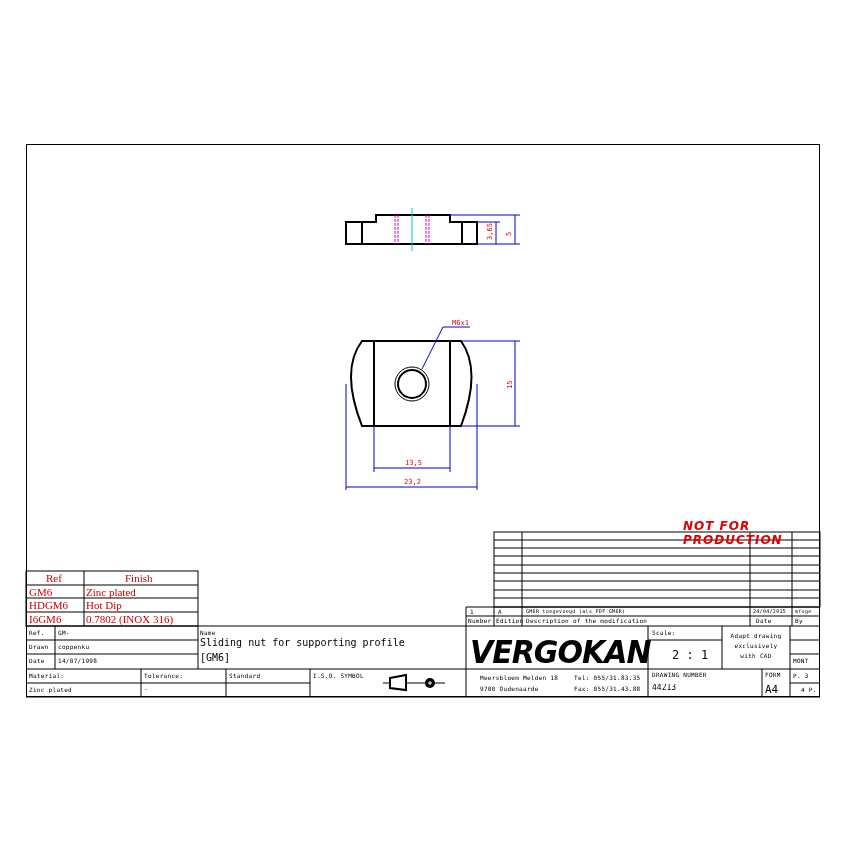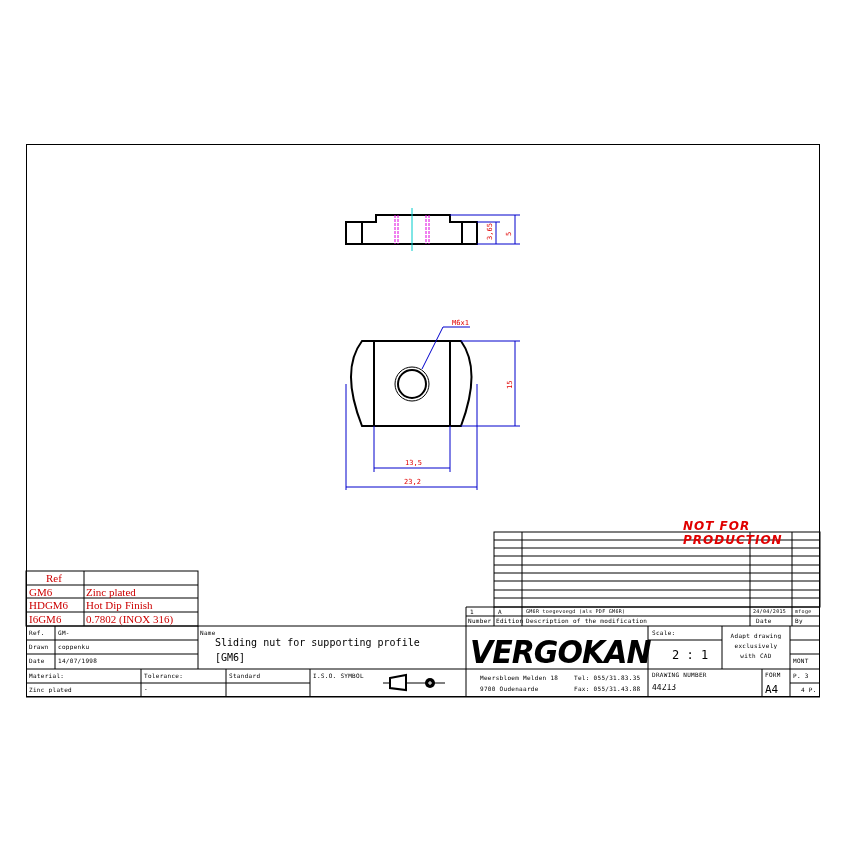--- a/index.html
+++ b/index.html
@@ -3,21 +3,21 @@
 <meta charset="utf-8">
 <style>
   html, body { margin:0; padding:0; background:#ffffff; }
   body { width:842px; height:842px; position:relative; overflow:hidden; font-family:"DejaVu Sans Mono", monospace; color:#000; }
   .frame { position:absolute; left:26px; top:144px; width:794px; height:553px; border:1px solid #000; box-sizing:border-box; }
   svg.drawing { position:absolute; left:0; top:0; }
   .cell { position:absolute; box-sizing:border-box; font-size:7px; line-height:1; white-space:nowrap; overflow:hidden; }
   .red { color:#cc0000; }
   .txt-s { font-size:6px; letter-spacing:0.3px; }
   .txt-m { font-size:11px;font-family:Liberation Serif, serif; }
-  .txt-l { font-size:10px;padding-left:15px; }
+  .txt-l { font-size:10px; }
   .nfp { position:absolute; left:683px; top:519px; font-family:"DejaVu Sans", sans-serif; font-weight:bold; font-style:italic; font-size:12px; color:#e00000; letter-spacing:1px; }
   .logo { position:absolute; left:470px; top:634px; font-family:"DejaVu Sans", sans-serif; font-weight:900; font-style:italic; font-size:30px; letter-spacing:-1px; transform:scaleY(1.05); }
   .dimtxt { font-family:"DejaVu Sans Mono", monospace; font-size:7px; fill:#e00000; }
 </style>
 </head>
 <body>
 
 <div class="frame"></div>
 
 <svg class="drawing" width="842" height="842">
@@ -119,21 +119,21 @@
     <path d="M390,678 L406,675 L406,690 L390,688 Z" fill="#fff" stroke="#000" stroke-width="2"></path>
     <circle cx="430" cy="683" r="5" fill="#000"></circle>
     <line x1="428" y1="683" x2="432" y2="683" stroke="#fff" stroke-width="1"></line>
     <line x1="430" y1="681" x2="430" y2="685" stroke="#fff" stroke-width="1"></line>
   </g>
 </svg>
 
 <div class="nfp">NOT FOR PRODUCTION</div>
 
 <div class="cell red txt-m" style="left:46px;top:573px;">Ref</div>
-<div class="cell red txt-m" style="left:125px;top:573px;margin-top:27px;">Finish</div>
+<div class="cell red txt-m" style="left:125px;top:573px;">Finish</div>
 <div class="cell red txt-m" style="left:29px;top:587px;">GM6</div>
 <div class="cell red txt-m" style="left:86px;top:587px;">Zinc plated</div>
 <div class="cell red txt-m" style="left:29px;top:600px;text-align:right;">HDGM6</div>
 <div class="cell red txt-m" style="left:86px;top:600px;">Hot Dip</div>
 <div class="cell red txt-m" style="left:29px;top:614px;">I6GM6</div>
 <div class="cell red txt-m" style="left:86px;top:614px;">0.7802 (INOX 316)</div>
 
 <div class="cell txt-s" style="left:470px;top:609px;">1</div>
 <div class="cell txt-s" style="left:498px;top:609px;">A</div>
 <div class="cell txt-s" style="left:526px;top:609px;font-size:5px;">GM6R toegevoegd (als PDF GM6R)</div>

